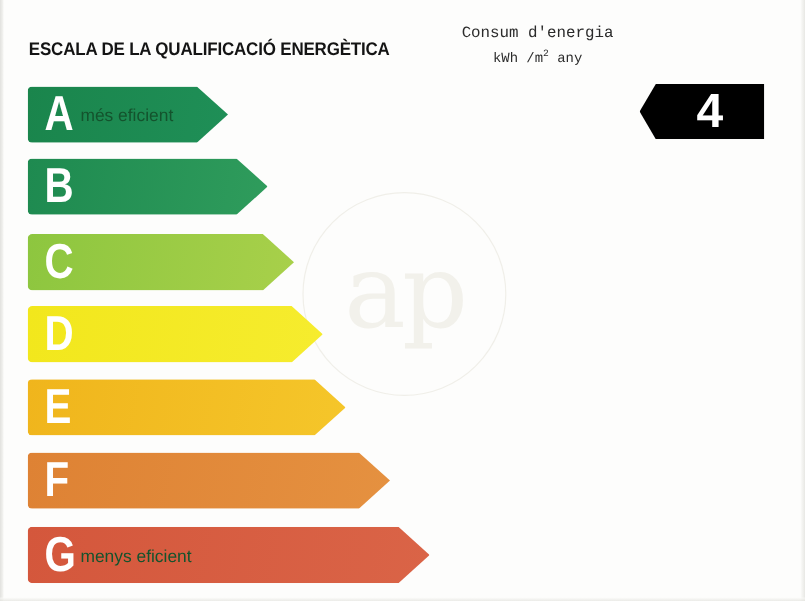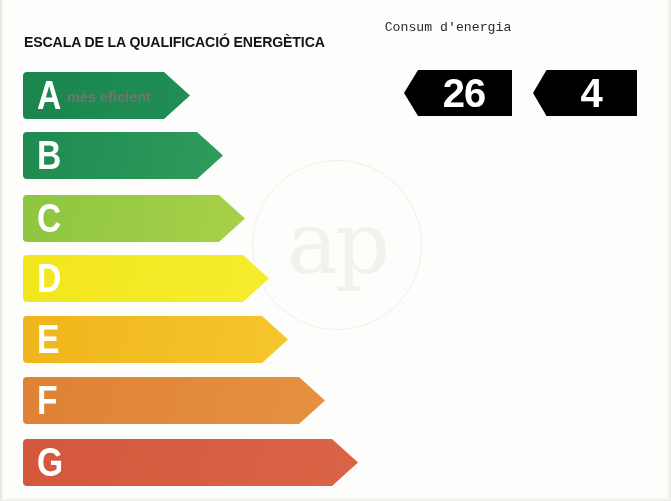--- a/index.html
+++ b/index.html
@@ -153,50 +153,48 @@
     font-weight: bold;
     line-height: 41px;
     color: #ffffff;
   }
   .band-note {
     position: absolute;
     left: 44px;
     top: 50%;
     transform: translateY(-44%);
     font-size: 14.5px;
-    font-weight: bold;
-    color: #737373;
+    font-weight: normal;
+    color: #14532d;
     white-space: nowrap;
   }
 </style>
 </head>
 <body>
 
 <div id="label-root">
 
   <div id="paper-edge-left"></div>
   <div id="paper-edge-right"></div>
   <div id="paper-edge-bottom"></div>
 
   <div id="watermark">
     <div id="watermark-text">ap</div>
   </div>
 
   <div id="title">ESCALA DE LA QUALIFICACIÓ ENERGÈTICA</div>
 
   <div class="metric-head" id="metric-consum">
     <div class="metric-title">Consum d'energia</div>
+    <div class="metric-unit"><span>kWh /m</span><sup>2</sup><span> any</span></div>
   </div>
 
   <div class="metric-head" id="metric-emissions">
   </div>
 
-  <div class="value-badge" id="badge-consum">
-    <div class="value-badge-num">26</div>
-  </div>
   <div class="value-badge" id="badge-emissions">
     <div class="value-badge-num">4</div>
   </div>
 
   <div id="bands-container">
       <div class="band" style="top: 72px; width: 167px;">
         <div class="band-shape" style="background: linear-gradient(100deg, rgb(26, 133, 76) 0%, rgb(31, 143, 87) 100%);"></div>
         <div class="band-letter">A</div>
         <div class="band-note">més eficient</div>
       </div>
@@ -216,16 +214,17 @@
         <div class="band-shape" style="background: linear-gradient(100deg, rgb(240, 181, 28) 0%, rgb(245, 198, 42) 100%);"></div>
         <div class="band-letter">E</div>
       </div>
       <div class="band" style="top: 377px; width: 302px;">
         <div class="band-shape" style="background: linear-gradient(100deg, rgb(222, 130, 52) 0%, rgb(229, 145, 64) 100%);"></div>
         <div class="band-letter">F</div>
       </div>
       <div class="band" style="top: 439px; width: 335px;">
         <div class="band-shape" style="background: linear-gradient(100deg, rgb(212, 87, 60) 0%, rgb(218, 100, 71) 100%);"></div>
         <div class="band-letter">G</div>
+        <div class="band-note">menys eficient</div>
       </div>
     </div>
 
 </div>
 
 </body></html>

